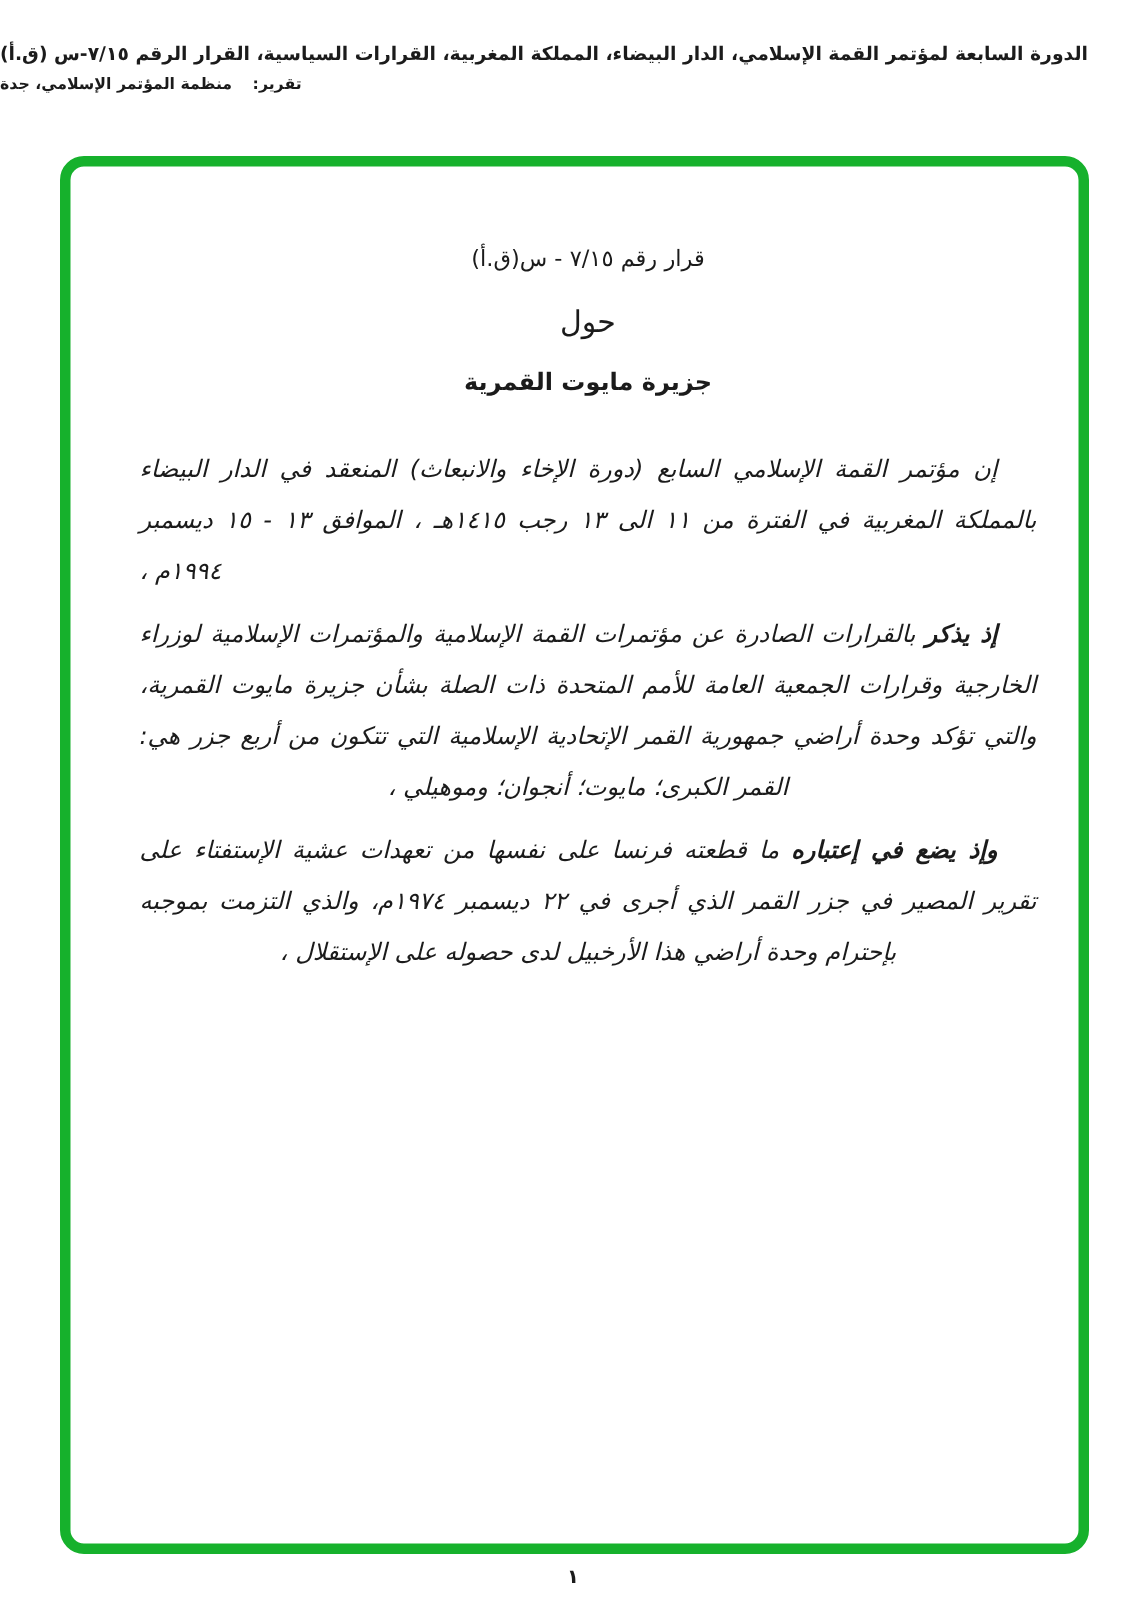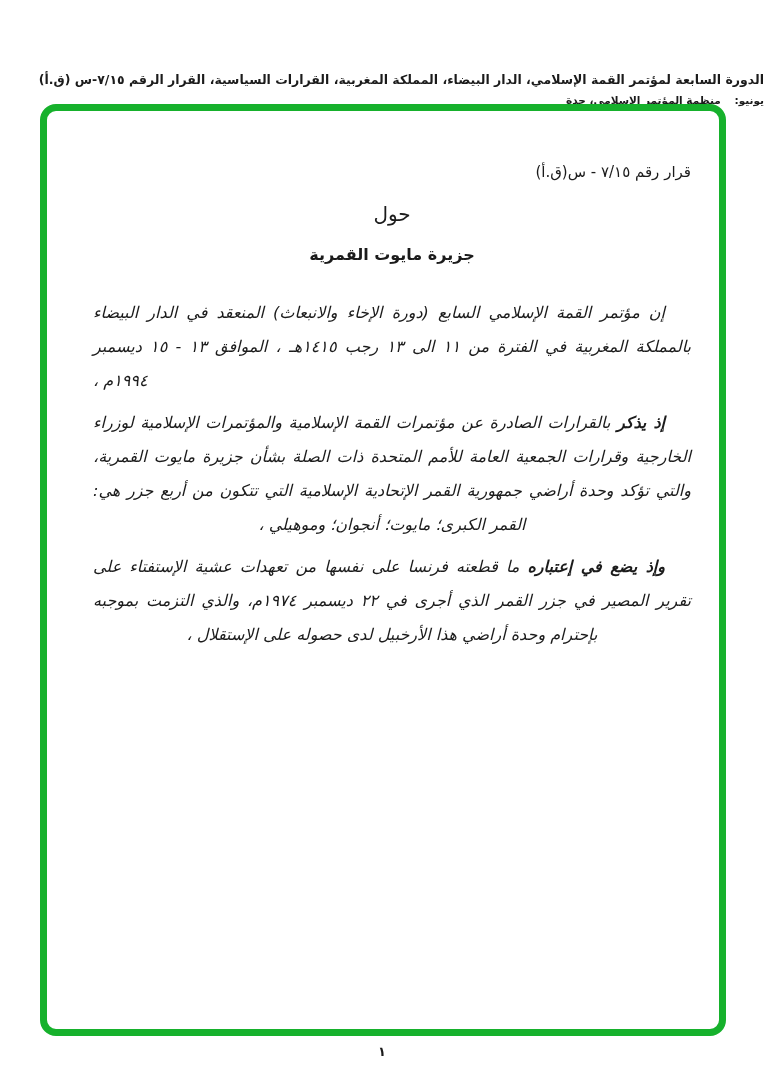--- a/index.html
+++ b/index.html
@@ -10,21 +10,21 @@
     background: #ffffff;
     position: relative;
     font-family: "DejaVu Sans", sans-serif;
     color: var(--ink);
     overflow: hidden;
   }
 
   
   .page-header {
     position: absolute; top: 28px; left: 0; right: 0;
-    text-align: right; direction: rtl; margin-top: 44px;
+    text-align: left; direction: rtl;
   }
   .page-header .line1 {
     font-size: 12.5px; font-weight: bold; white-space: nowrap;
     letter-spacing: 0;
   }
   .page-header .line2 {
     margin-top: 7px; font-size: 10.5px; font-weight: bold;
   }
   .page-header .line2 .src-label { margin-left: 10px; }
 
@@ -36,21 +36,21 @@
     border-radius: 16px;
     background: #ffffff;
   }
 
   .doc-content {
     position: absolute; top: 52px; right: 28px; left: 46px;
     direction: rtl;
   }
 
   .title-block { text-align: center; }
-  .title-line1 { font-size: 15px; margin: 0 0 21px 0; text-align: right; }
+  .title-line1 { font-size: 15px; margin: 0 0 21px 0; }
   .title-line2 { font-size: 20px; margin: 0 0 19px 0; }
   .title-line3 { font-size: 16px; font-weight: bold; margin: 0 0 32px 0; }
 
   p.para {
     font-size: 16px; line-height: 34px;
     text-align: justify; text-indent: 26px;
     margin: 0 0 8px 0;
     font-style: italic;
   }
   p.para .lead { font-weight: bold; }
@@ -63,21 +63,21 @@
     position: absolute; left: 0; right: 0; top: 1044px;
     text-align: center; font-size: 13px; font-weight: bold;
   }
 </style>
 </head>
 <body>
 
 <div class="page-header">
   <div class="line1">الدورة السابعة لمؤتمر القمة الإسلامي، الدار البيضاء، المملكة المغربية، القرارات السياسية، القرار الرقم ٧/١٥-س (ق.أ)</div>
   <div class="line2">
-    <span class="src-label">يونيو:</span>
+    <span class="src-label">تقرير:</span>
     <span>منظمة المؤتمر الإسلامي، جدة</span>
   </div>
 </div>
 
 <div class="doc-frame">
   <div class="doc-content">
 
     <div class="title-block">
       <div class="title-line1">قرار رقم ٧/١٥ - س(ق.أ)</div>
       <div class="title-line2">حول</div>

